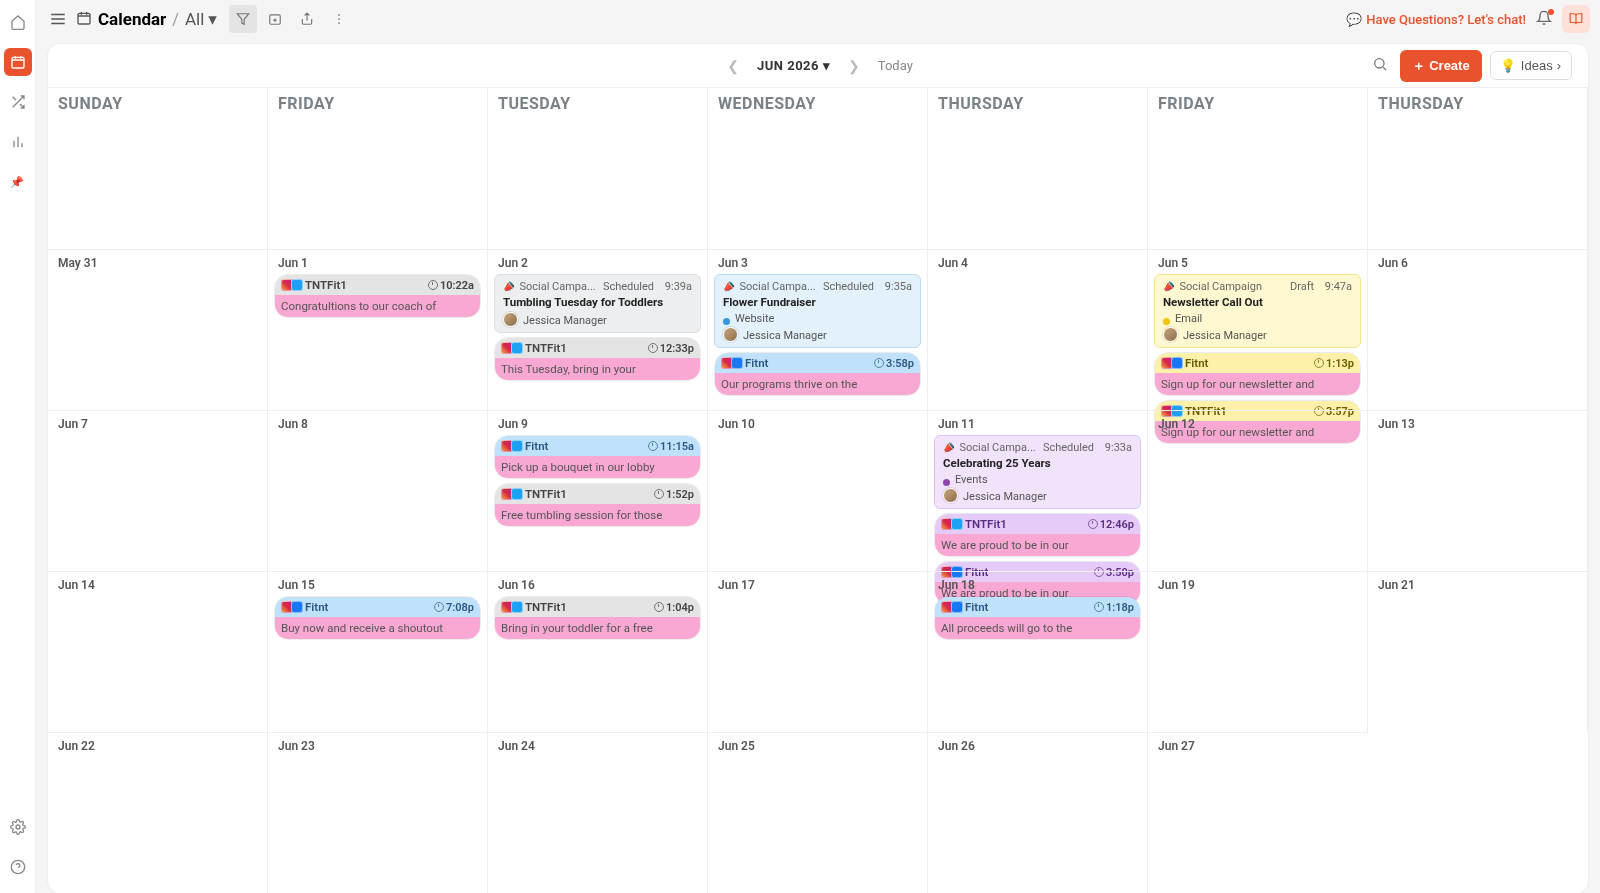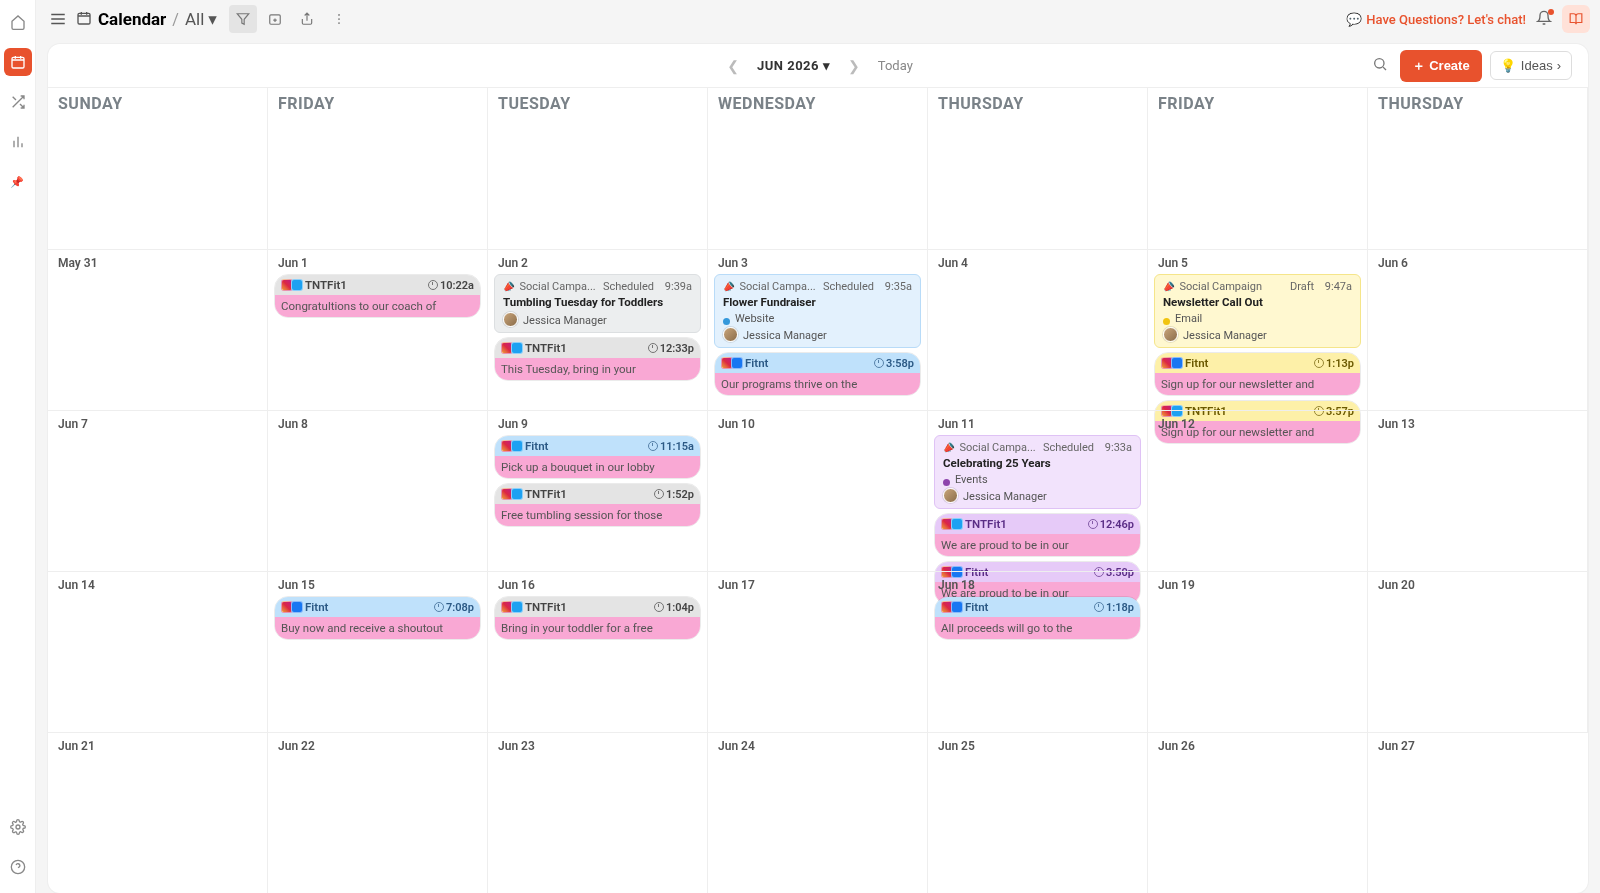--- a/index.html
+++ b/index.html
@@ -447,23 +447,20 @@
                 </span>
                 <span class="title">Fitnt</span>
                 <span class="time"><span class="clock"></span>1:18p</span>
               </div>
       <div class="body">All proceeds will go to the</div>
     </div>
           </div>
           <div class="day-cell">
             <div class="date">Jun 19</div>
           </div>
-          <div class="day-cell">
-            <div class="date">Jun 20</div>
-          </div>
           <div class="day-cell" style="min-height: 40px;">
             <div class="date">Jun 21</div>
           </div>
           <div class="day-cell" style="min-height: 40px;">
             <div class="date">Jun 22</div>
           </div>
           <div class="day-cell" style="min-height: 40px;">
             <div class="date">Jun 23</div>
           </div>
           <div class="day-cell" style="min-height: 40px;">

